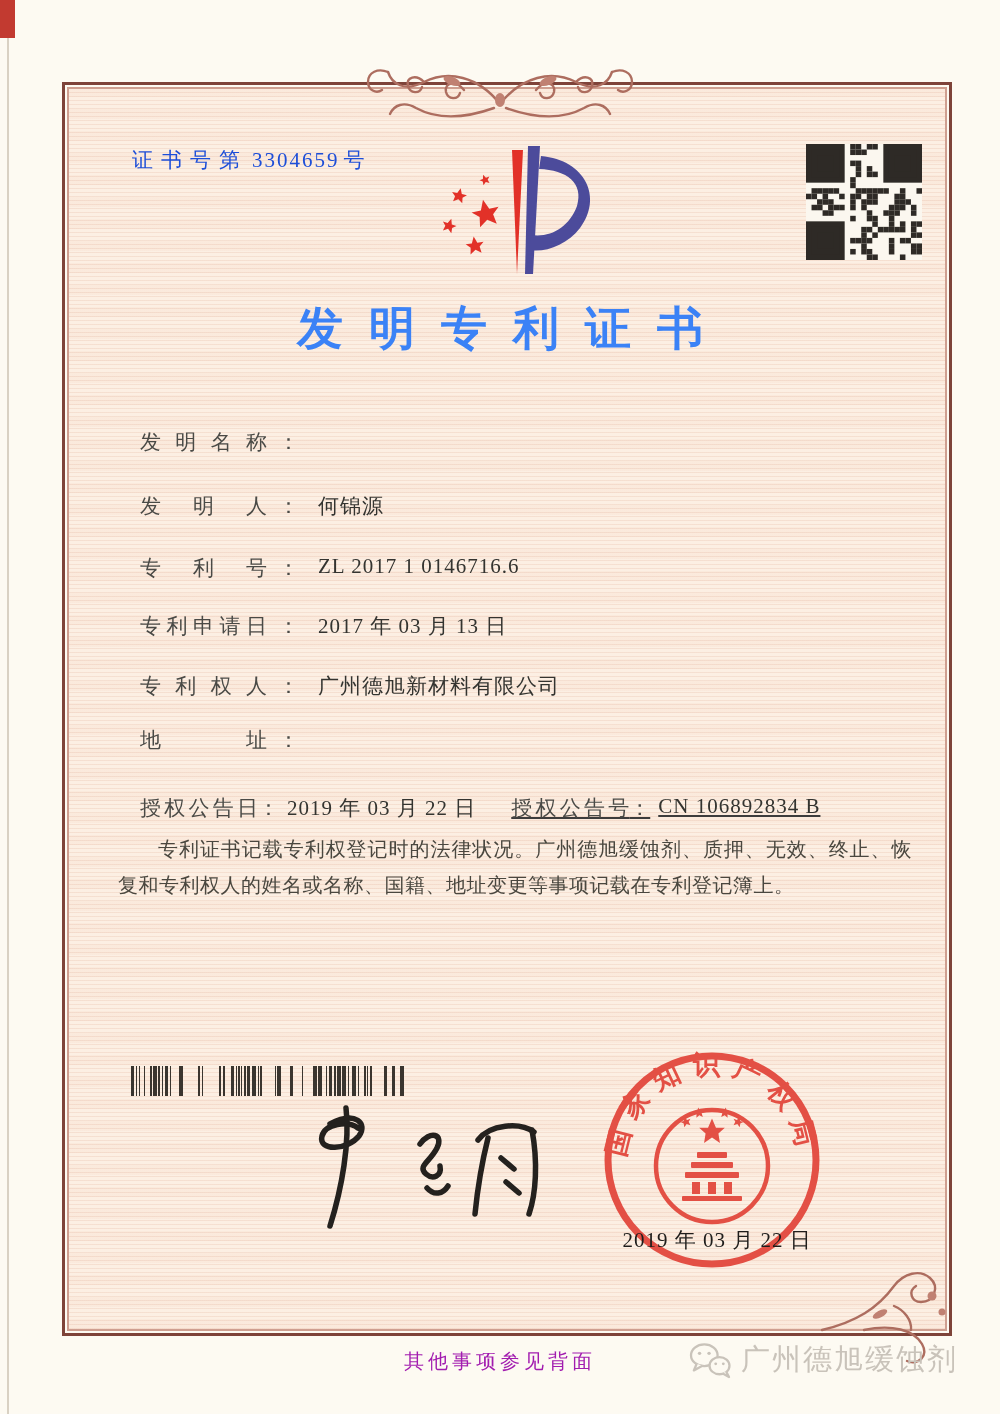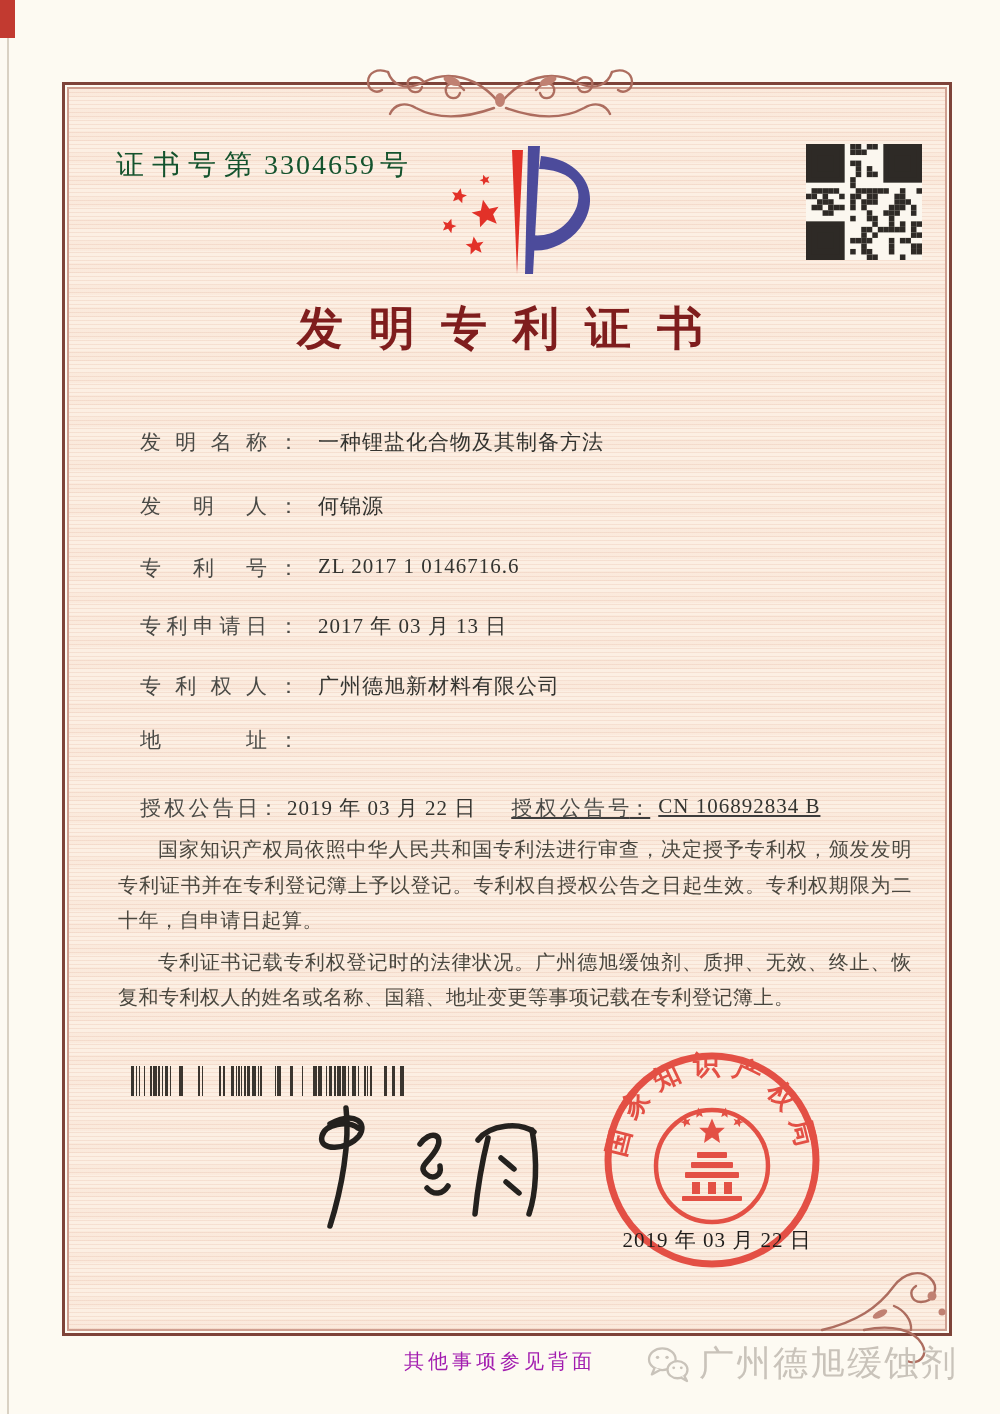--- a/index.html
+++ b/index.html
@@ -18,35 +18,35 @@
     position:absolute;inset:2px;border:2px solid #cf9f90;
     background-color:#fcefe3;
     background-image:
       repeating-linear-gradient(0deg, rgba(219,160,136,.20) 0px, rgba(219,160,136,.20) 1px, rgba(0,0,0,0) 1px, rgba(0,0,0,0) 4px),
       repeating-linear-gradient(0deg, rgba(244,210,190,.18) 0px, rgba(244,210,190,.18) 10px, rgba(0,0,0,0) 10px, rgba(0,0,0,0) 22px);
   }
   .ornament{position:absolute;pointer-events:none;}
   .orn-stroke{stroke:#ad6d5f;stroke-width:2.4;fill:none;stroke-linecap:round;}
   .orn-fill{fill:#c08172;stroke:none;}
 
-  .cert-no{position:absolute;left:116px;top:146px;font-size:28px;color:#14532d;letter-spacing:0;}
+  .cert-no{position:absolute;left:132px;top:146px;font-size:21px;color:#1d4ed8;letter-spacing:0;}
   .cert-no .sp{letter-spacing:8px;}
   .cert-no .num{letter-spacing:2px;padding-left:4px;}
   .cert-no .suf{padding-left:4px;}
 
   .logo{position:absolute;left:428px;top:134px;width:184px;height:156px;}
   .logo-red{fill:var(--logo-red,#e23128);}
   .logo-blue{fill:var(--logo-blue,#4c4b9b);}
 
   .qr{position:absolute;left:806px;top:144px;width:116px;height:116px;background:#fbf7ef;}
   #qr-cells rect{fill:#2e2a26;}
 
   .title{
     position:absolute;left:0;right:0;top:298px;text-align:center;
-    font-size:46px;font-weight:700;color:#7f1d1d;
+    font-size:46px;font-weight:700;color:#3b82f6;
     letter-spacing:26px;text-indent:26px;
   }
 
   .field-row{position:absolute;left:140px;display:flex;font-size:21px;color:#3c3c3c;gap:11px;}
   .flabel{width:127px;flex:none;text-align:justify;text-align-last:justify;color:#4a4a46;}
   .fcolon{flex:none;color:#4a4a46;padding-right:8px;}
   .fvalue{white-space:nowrap;letter-spacing:1px;color:#343430;}
   .addr-lines{letter-spacing:1px;color:#343430;line-height:1.65;}
   .grant-pair{display:flex;}
   .grant-pair.second{margin-left:24px;text-decoration:underline;}
@@ -70,21 +70,21 @@
   .seal-ink{fill:var(--seal-red,#e2453a);}
   .seal-date{
     position:absolute;left:612px;top:1226px;width:210px;text-align:center;
     font-size:21px;color:#1f1d1b;letter-spacing:1px;z-index:3;
   }
 
   .page-indicator{position:absolute;left:0;right:0;top:1288px;text-align:center;font-size:19px;color:#45423c;letter-spacing:2px;}
   .back-note{position:absolute;left:0;right:0;top:1348px;text-align:center;font-size:20px;color:#a21caf;letter-spacing:4px;}
 
   .watermark{position:absolute;right:42px;top:1340px;display:flex;align-items:center;gap:8px;color:#c9c3ba;}
-  .watermark .wm-text{font-size:35px;letter-spacing:2px;font-family:Liberation Mono, monospace;}
+  .watermark .wm-text{font-size:29px;letter-spacing:2px;font-family:Liberation Mono, monospace;}
   .wm-stroke{stroke:#c9c3ba;stroke-width:2.4;fill:#fdfaf2;}
   .wm-dot{fill:#c9c3ba;stroke:none;}
 </style>
 </head>
 <body>
 
 <div class="page">
 
   <div class="edge-line"></div>
   <div class="corner-tab"></div>
@@ -270,21 +270,20 @@
         <rect x="5" y="75" width="25" height="25" fill="#fbf7ef"></rect>
         <rect x="10" y="80" width="15" height="15"></rect>
       </g>
   </svg>
 
   <div class="title">发明专利证书</div>
 
   <div class="field-row" style="top:428px">
     <span class="flabel">发明名称</span>
       <span class="fcolon">：</span>
-    <span class="fvalue">一种锂盐化合物及其制备方法</span>
   </div>
 
   <div class="field-row" style="top:492px">
     <span class="flabel">发明人</span>
       <span class="fcolon">：</span>
     <span class="fvalue">何锦源</span>
   </div>
 
   <div class="field-row" style="top:554px">
     <span class="flabel">专利号</span>
@@ -316,21 +315,20 @@
       <span class="fvalue">2019 年 03 月 22 日</span>
     </span>
     <span class="grant-pair second">
       <span class="flabel">授权公告号</span>
         <span class="fcolon">：</span>
       <span class="fvalue">CN 106892834 B</span>
     </span>
   </div>
 
   <div class="body-paras">
-    <p>国家知识产权局依照中华人民共和国专利法进行审查，决定授予专利权，颁发发明专利证书并在专利登记簿上予以登记。专利权自授权公告之日起生效。专利权期限为二十年，自申请日起算。</p>
     <p>专利证书记载专利权登记时的法律状况。广州德旭缓蚀剂、质押、无效、终止、恢复和专利权人的姓名或名称、国籍、地址变更等事项记载在专利登记簿上。</p>
   </div>
 
   <svg class="barcode" viewBox="0 0 288 30" preserveAspectRatio="none">
     <g id="barcode-bars">
         <rect x="6" y="0" width="3" height="30"></rect>
         <rect x="11" y="0" width="1" height="30"></rect>
         <rect x="14" y="0" width="1" height="30"></rect>
         <rect x="19" y="0" width="1" height="30"></rect>
         <rect x="25" y="0" width="2" height="30"></rect>

